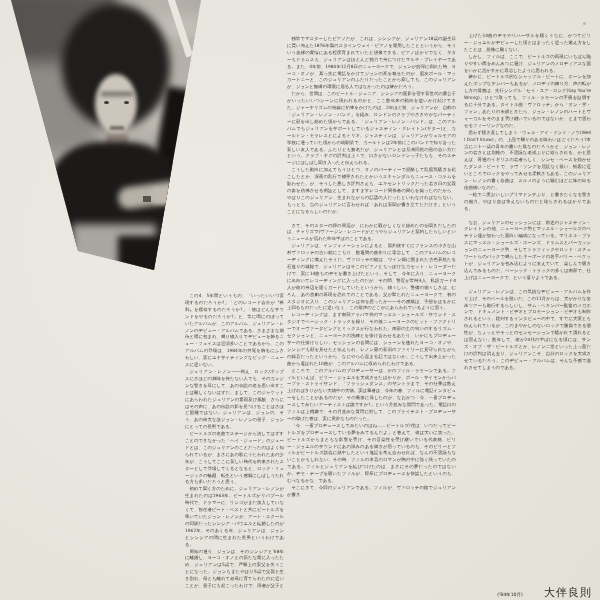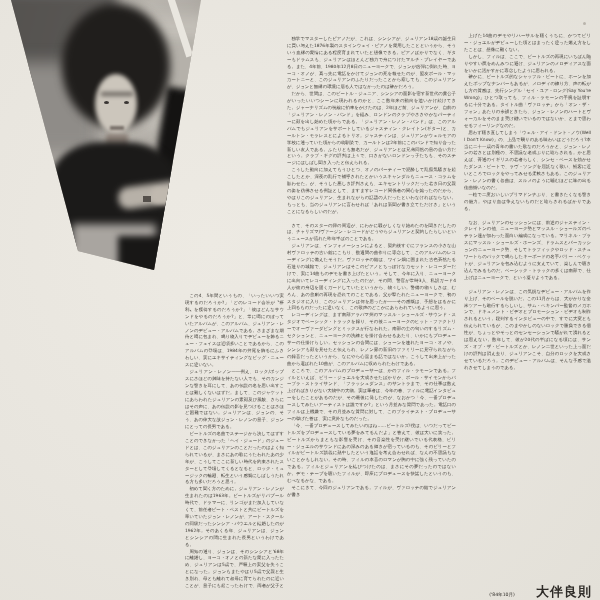--- a/index.html
+++ b/index.html
@@ -44,21 +44,21 @@
   #col2{left:287px;top:36px;width:169px;height:553px;}
   #col3{left:464px;top:33px;width:127px;height:540px;}
   .col p{margin:0;text-indent:1em;}
   .col p.gap{margin-top:7px;}
   
   .credit{
     position:absolute;right:8px;top:581px;width:200px;text-align:right;
     color:#2e2b27;white-space:nowrap;
   }
   .credit .date{font-size:4.6px;letter-spacing:0;}
-  .credit .author{font-size:13px;font-weight:bold;letter-spacing:1px;margin-left:16px;}
+  .credit .author{font-size:11px;font-weight:normal;letter-spacing:1px;margin-left:16px;}
   
   .speck1{position:absolute;left:583px;top:22px;width:3px;height:3px;border-radius:50%;background:#b9b4ac;}
   .speck2{position:absolute;left:589px;top:58px;width:2px;height:2px;border-radius:50%;background:#c2bdb5;}
 </style>
 </head>
 <body>
 
 <div class="photo">
   <div class="ph-panel-dark"></div>
   <div class="ph-panel-mid"></div>

